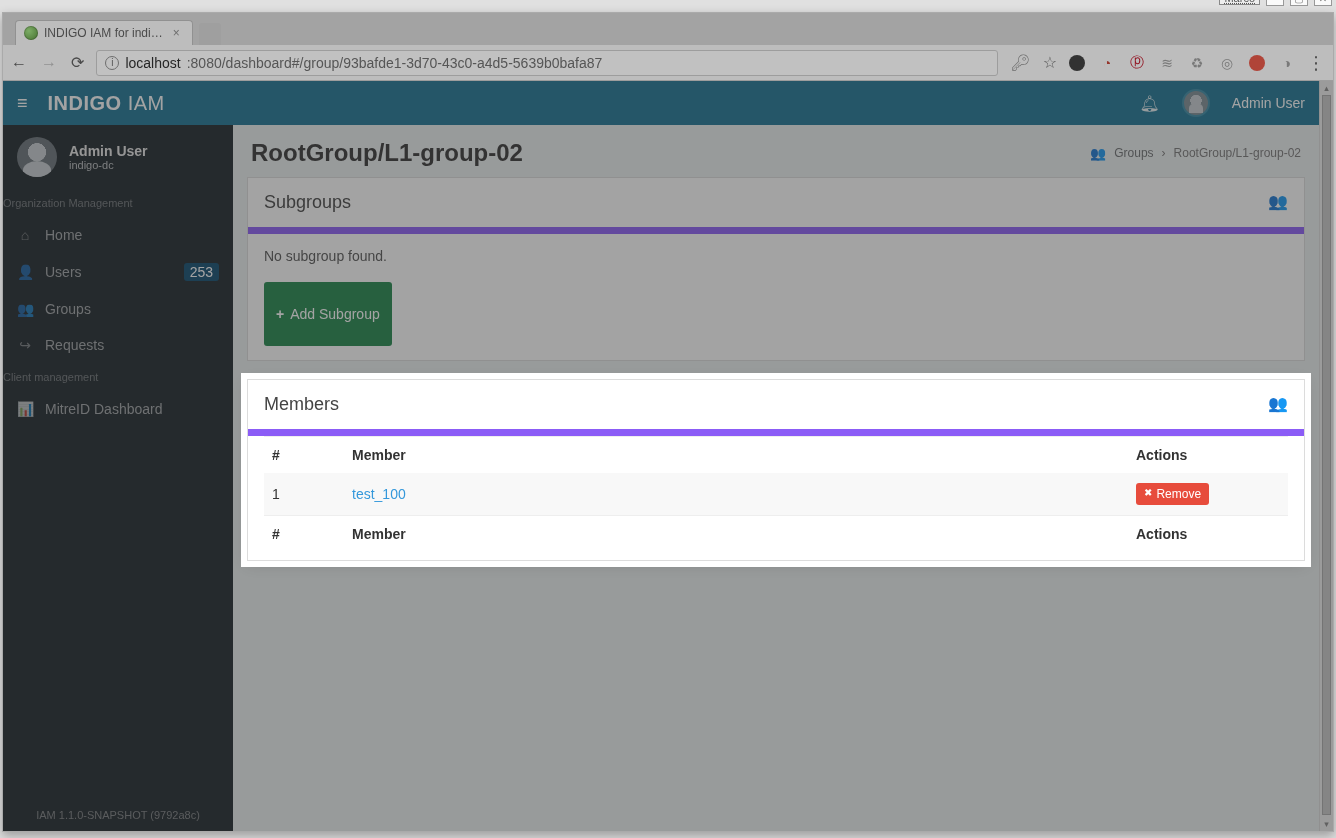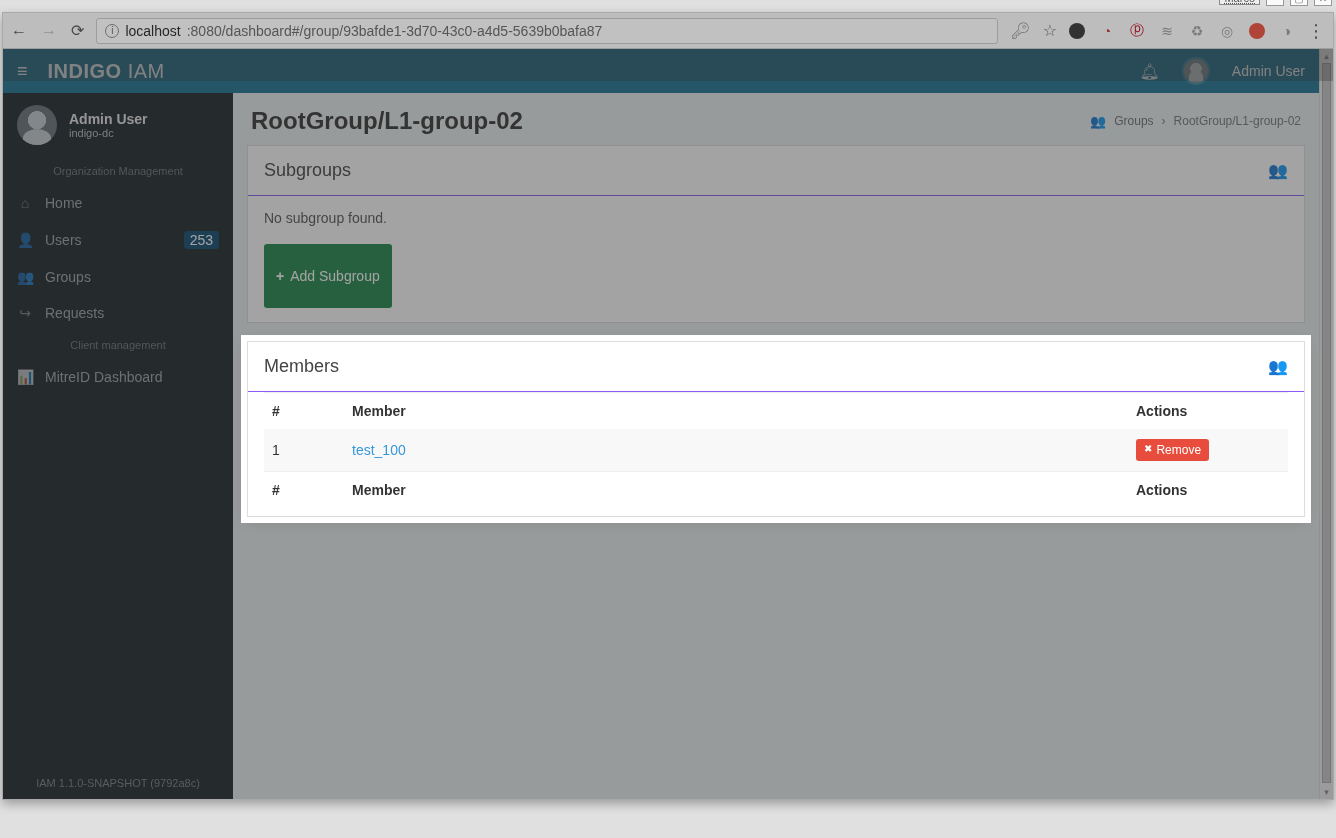--- a/index.html
+++ b/index.html
@@ -51,35 +51,35 @@
 .avatar-sm::after { content:""; position:absolute; bottom:2px; left:5px; right:5px; height:10px; background:#c7cdd1; border-radius:50% 50% 0 0; }
 .username-top { font-size:14px; }
 
 
 .sidebar { width:230px; background:#1b2328; color:#aeb2b5; height:100%; padding-top:44px; position:relative; font-size:14px; }
 .profile { display:flex; align-items:center; gap:12px; padding:12px 14px; }
 .avatar-lg { width:40px; height:40px; border-radius:50%; background:#697279 radial-gradient(circle at 50% 38%, #c7cdd1 28%, transparent 29%); position:relative; overflow:hidden; }
 .avatar-lg::after { content:""; position:absolute; bottom:-2px; left:6px; right:6px; height:18px; background:#c7cdd1; border-radius:50% 50% 0 0; }
 .profile .name { color:#e6e6e6; font-weight:600; font-size:14px; }
 .profile .org { color:#b8bcbf; font-size:11px; }
-.section-label { padding:8px 26px; font-size:11px; color:#6e7478;text-align:center; }
+.section-label { padding:8px 0; font-size:11px; color:#6e7478; }
 .nav-item { padding:10px 14px; display:flex; align-items:center; gap:12px; color:#9fa3a6; cursor:pointer; position:relative; }
 .nav-item .icon { width:16px; text-align:center; font-size:14px; opacity:.7; }
 .badge { margin-left:auto; background:#0c4a6e; color:#fff; font-size:14px; padding:1px 6px; border-radius:3px; }
 .footer-version { position:absolute; bottom:0; left:0; right:0; text-align:center; font-size:11px; color:#7b7f82; padding:10px 16px; }
 
 
 .main { flex:1; background:#ecf0f1; height:100%; padding:44px 14px 14px 14px; overflow:hidden; margin-right:14px; }
 .page-head { display:flex; align-items:center; padding:14px 4px 10px; }
 .page-title { font-size:24px; font-weight:600; color:#333; }
 .breadcrumb { margin-left:auto; font-size:12px; color:#777; display:flex; align-items:center; gap:8px; }
 .breadcrumb a { color:#6b6e70; text-decoration:none; }
 .breadcrumb .ico { font-size:13px; }
 .panel { background:#fff; border:1px solid #dcdcdc; margin-bottom:18px; }
-.panel-head { padding:14px 16px; border-bottom:1px solid #8b5cf6; display:flex; align-items:center; color:#444; font-size:18px; }
+.panel-head { padding:14px 16px; border-bottom:7px solid #8b5cf6; display:flex; align-items:flex-start; color:#444; font-size:18px; }
 .panel-head .right-icon { margin-left:auto; color:#555; font-size:16px; }
 .panel-body { padding:14px 16px; color:#555; font-size:14px; }
 .btn-green { display:inline-flex; align-items:center; gap:6px; background:#1e8549; color:#fff; border:none; border-radius:3px; padding:24px 12px; font-size:14px; cursor:pointer; }
 .btn-green::before { content:"+"; font-weight:bold; }
 .panel-bright { background:#fff; box-shadow:0 0 0 6px #fff, 0 3px 14px rgba(0,0,0,.15); position:relative; z-index:500; }
 .table { width:100%; border-collapse:collapse; font-size:14px; color:#333; }
 .table th, .table td { text-align:left; padding:10px 8px; }
 .table thead th, .table tfoot th { font-weight:700; border-top:1px solid #eee; background:#fff; }
 .table tbody tr { background:#f8f8f8; }
 .table a { color:#3498db; text-decoration:none; }
@@ -98,20 +98,28 @@
 <div class="titlebar-marco">
   <span class="lbl">Marco</span>
   <span class="winbtn">—</span>
   <span class="winbtn">▢</span>
   <span class="winbtn">✕</span>
 </div>
 
 <div class="window-chrome">
   <div class="dim-tabs"></div>
 
+  <div class="tab-strip">
+    <div class="tab">
+      <span class="favicon"></span>
+      <span>INDIGO IAM for indi…</span>
+      <span class="close">×</span>
+    </div>
+    <div class="tab-stub"></div>
+  </div>
 
   <div class="toolbar">
     <div class="nav-arrows">
       <span>←</span>
       <span class="disabled">→</span>
       <span>⟳</span>
     </div>
     <div class="urlbar">
       <span class="info-circle">i</span>
       <span class="host-dark">localhost</span>

